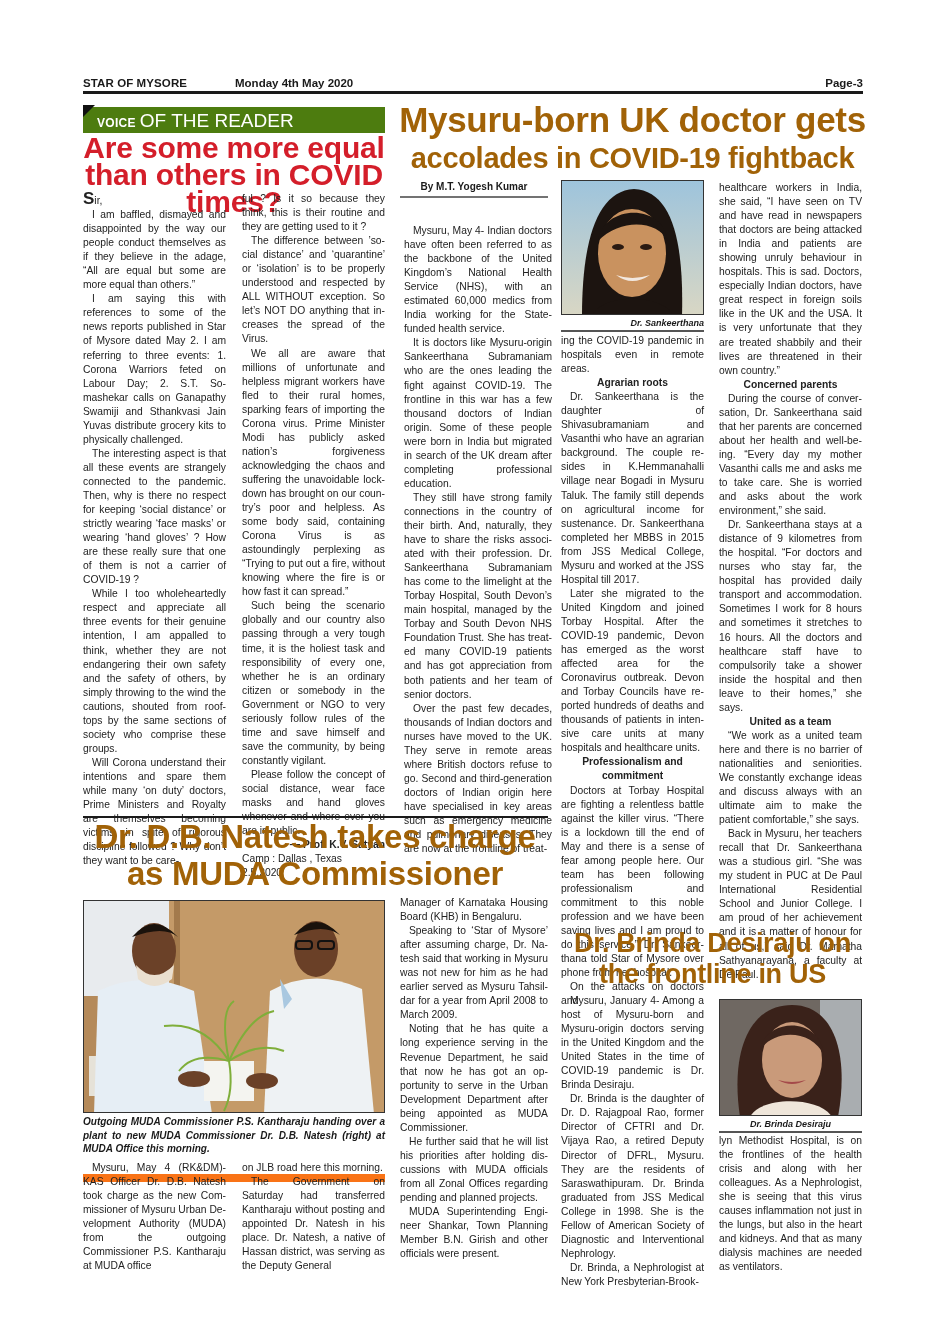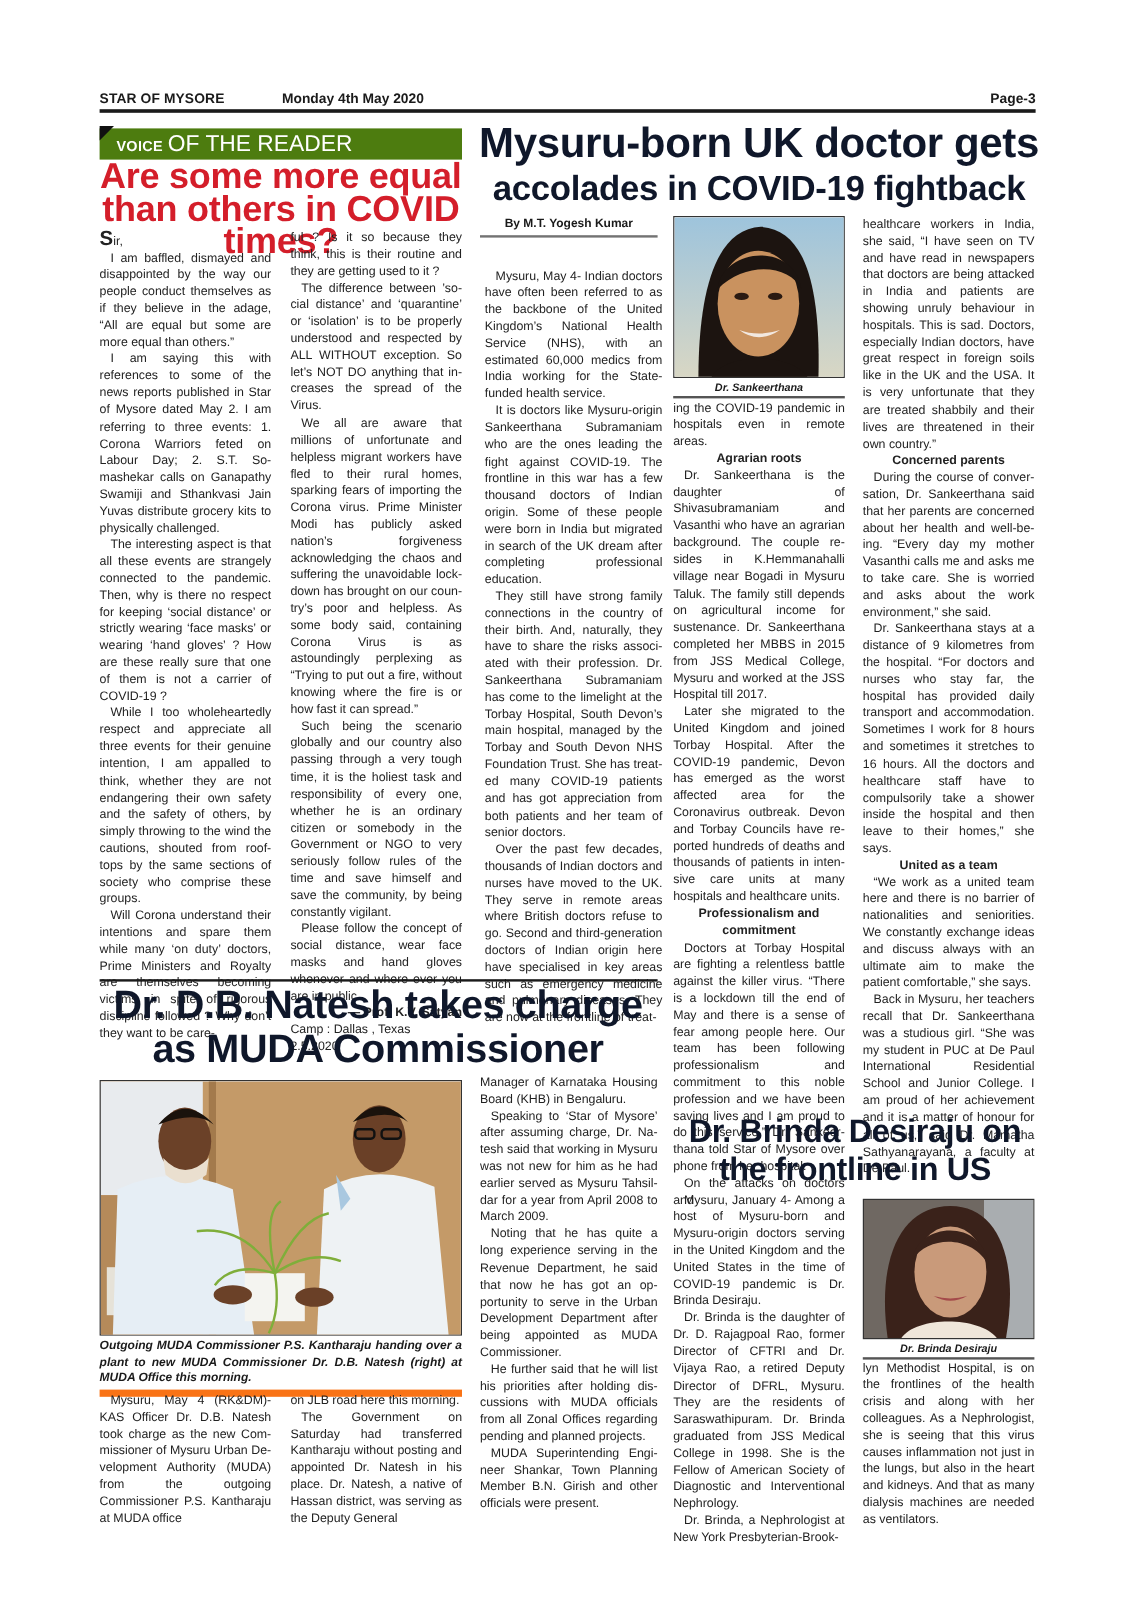--- a/index.html
+++ b/index.html
@@ -18,21 +18,21 @@
   .voice-bar .big { font-size: 19px; margin-left: 4px; }
 
   .letter-head { left: 83px; top: 134px; width: 302px; text-align: center; color: #d41e2a; font-weight: bold; font-size: 30px; line-height: 27px; letter-spacing: -0.2px; }
 
   .col { position: absolute; font-size: 10.3px; line-height: 14.05px; text-align: justify; hyphens: manual; color: #222; }
   .col p { text-indent: 9px; }
   .col p.noind { text-indent: 0; }
   .col .sub { font-weight: bold; text-align: center; text-indent: 0; }
   .dropcap { font-weight: bold; font-size: 17px; }
 
-  .headline { color: #0f172a; font-weight: bold; text-align: center; letter-spacing: -0.3px; }
+  .headline { color: #a16207; font-weight: bold; text-align: center; letter-spacing: -0.3px; }
   .byline { left: 400px; top: 181px; width: 148px; font-weight: bold; font-size: 10px; text-align: center; padding-bottom: 4px; border-bottom: 2px solid #737373; }
 
   .photo { position: absolute; border: 1px solid #333; overflow: hidden; }
   .caption-sm { position: absolute; font-style: italic; font-weight: bold; font-size: 9px; text-align: center; border-bottom: 2px solid #555; padding-bottom: 2px; }
   .rule { position: absolute; background: #1a1a1a; }
 </style>
 </head>
 <body>
 
 <div class="abs masthead">
@@ -91,21 +91,21 @@
     <rect width="143" height="135" fill="url(#sky)"></rect>
     <path d="M20 135 C20 60 35 10 72 8 C110 10 122 60 120 135 Z" fill="#1c1410"></path>
     <ellipse cx="70" cy="72" rx="34" ry="44" fill="#c9925f"></ellipse>
     <path d="M36 60 C40 25 100 20 106 60 C96 40 60 36 36 60 Z" fill="#1c1410"></path>
     <ellipse cx="56" cy="66" rx="6" ry="3" fill="#2a1a12"></ellipse>
     <ellipse cx="84" cy="66" rx="6" ry="3" fill="#2a1a12"></ellipse>
     <path d="M54 94 Q70 106 88 94 Q70 100 54 94 Z" fill="#f2e8e0"></path>
     <path d="M30 135 C40 112 100 112 112 135 Z" fill="#1c1410"></path>
   </svg>
 </div>
-<div class="caption-sm" style="left:561px; top:318px; width:143px;">Dr. Sankeerthana</div>
+<div class="caption-sm" style="left:561px; top:318px; width:143px;text-align:right;">Dr. Sankeerthana</div>
 
 <div class="col" style="left:561px; top:334px; width:143px;">
   <p class="noind">ing the COVID-19 pandemic in hospitals even in remote areas.</p>
   <p class="sub">Agrarian roots</p>
   <p>Dr. Sankeerthana is the daughter of Shivasubramaniam and Vasanthi who have an agrar­ian background. The couple re­sides in K.Hemmanahalli village near Bogadi in Mysuru Taluk. The family still depends on agri­cultural income for sustenance. Dr. Sankeerthana completed her MBBS in 2015 from JSS Medi­cal College, Mysuru and worked at the JSS Hospital till 2017.</p>
   <p>Later she migrated to the Unit­ed Kingdom and joined Torbay Hospital. After the COVID-19 pandemic, Devon has emerged as the worst affected area for the Coronavirus outbreak. Dev­on and Torbay Councils have re­ported hundreds of deaths and thousands of patients in inten­sive care units at many hospitals and healthcare units.</p>
   <p class="sub">Professionalism and commitment</p>
   <p>Doctors at Torbay Hospital are fighting a relentless battle against the killer virus. “There is a lockdown till the end of May and there is a sense of fear among people here. Our team has been following profession­alism and commitment to this noble profession and we have been saving lives and I am proud to do this service,” Dr. Sankeer­thana told Star of Mysore over phone from her hospital.</p>
   <p>On the attacks on doctors and</p>
 </div>
@@ -151,21 +151,21 @@
       <path d="M145 160 Q135 110 150 100"></path>
       <path d="M145 160 Q165 115 190 110"></path>
       <path d="M145 160 Q175 140 200 150"></path>
       <path d="M145 160 Q110 150 95 170"></path>
       <path d="M145 160 Q150 190 140 210"></path>
     </g>
     <ellipse cx="110" cy="178" rx="16" ry="8" fill="#6b4128"></ellipse>
     <ellipse cx="178" cy="180" rx="16" ry="8" fill="#6a4027"></ellipse>
   </svg>
 </div>
-<div class="abs" style="left:83px; top:1115px; width:302px; font-style:italic; font-weight:bold; font-size:10px; line-height:13.5px; text-align:justify; border-bottom:6px solid #f97316; padding-bottom:2px;">Outgoing MUDA Commissioner P.S. Kantharaju handing over a plant to new MUDA Commissioner Dr. D.B. Natesh (right) at MUDA Office this morning.</div>
+<div class="abs" style="left:83px; top:1115px; width:302px; font-style:italic; font-weight:bold; font-size:10px; line-height:13.5px; text-align:justify; border-bottom:8px solid #f97316; padding-bottom:18px;">Outgoing MUDA Commissioner P.S. Kantharaju handing over a plant to new MUDA Commissioner Dr. D.B. Natesh (right) at MUDA Office this morning.</div>
 
 <div class="col" style="left:83px; top:1161px; width:143px;">
   <p>Mysuru, May 4 (RK&amp;DM)- KAS Officer Dr. D.B. Natesh took charge as the new Com­missioner of Mysuru Urban De­velopment Authority (MUDA) from the outgoing Commissioner P.S. Kantharaju at MUDA office</p>
 </div>
 <div class="col" style="left:242px; top:1161px; width:143px;">
   <p class="noind">on JLB road here this morning.</p>
   <p>The Government on Saturday had transferred Kantharaju with­out posting and appointed Dr. Natesh in his place. Dr. Natesh, a native of Hassan district, was serving as the Deputy General</p>
 </div>
 <div class="col" style="left:400px; top:896px; width:148px;">
   <p class="noind">Manager of Karnataka Housing Board (KHB) in Bengaluru.</p>

